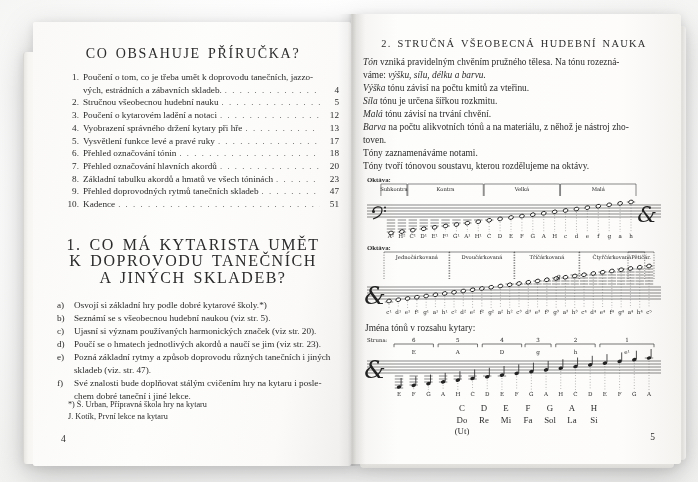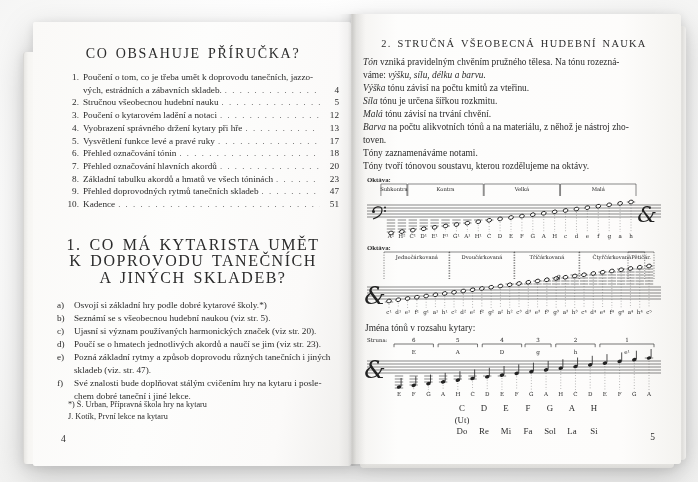--- a/index.html
+++ b/index.html
@@ -634,30 +634,30 @@
           <div class="nrow">
             <span class="ncell">C</span>
             <span class="ncell">D</span>
             <span class="ncell">E</span>
             <span class="ncell">F</span>
             <span class="ncell">G</span>
             <span class="ncell">A</span>
             <span class="ncell">H</span>
           </div>
           <div class="nrow">
-            <span class="ncell">(Ut)</span>
-          </div>
-          <div class="nrow">
             <span class="ncell">Do</span>
             <span class="ncell">Re</span>
             <span class="ncell">Mi</span>
             <span class="ncell">Fa</span>
             <span class="ncell">Sol</span>
             <span class="ncell">La</span>
             <span class="ncell">Si</span>
+          </div>
+          <div class="nrow">
+            <span class="ncell">(Ut)</span>
           </div>
         </div>
       <div class="pageno pr-no">5</div>
     </div>
   </div>
 
   <div class="gutter"></div>
 </div>
 
 </body></html>

